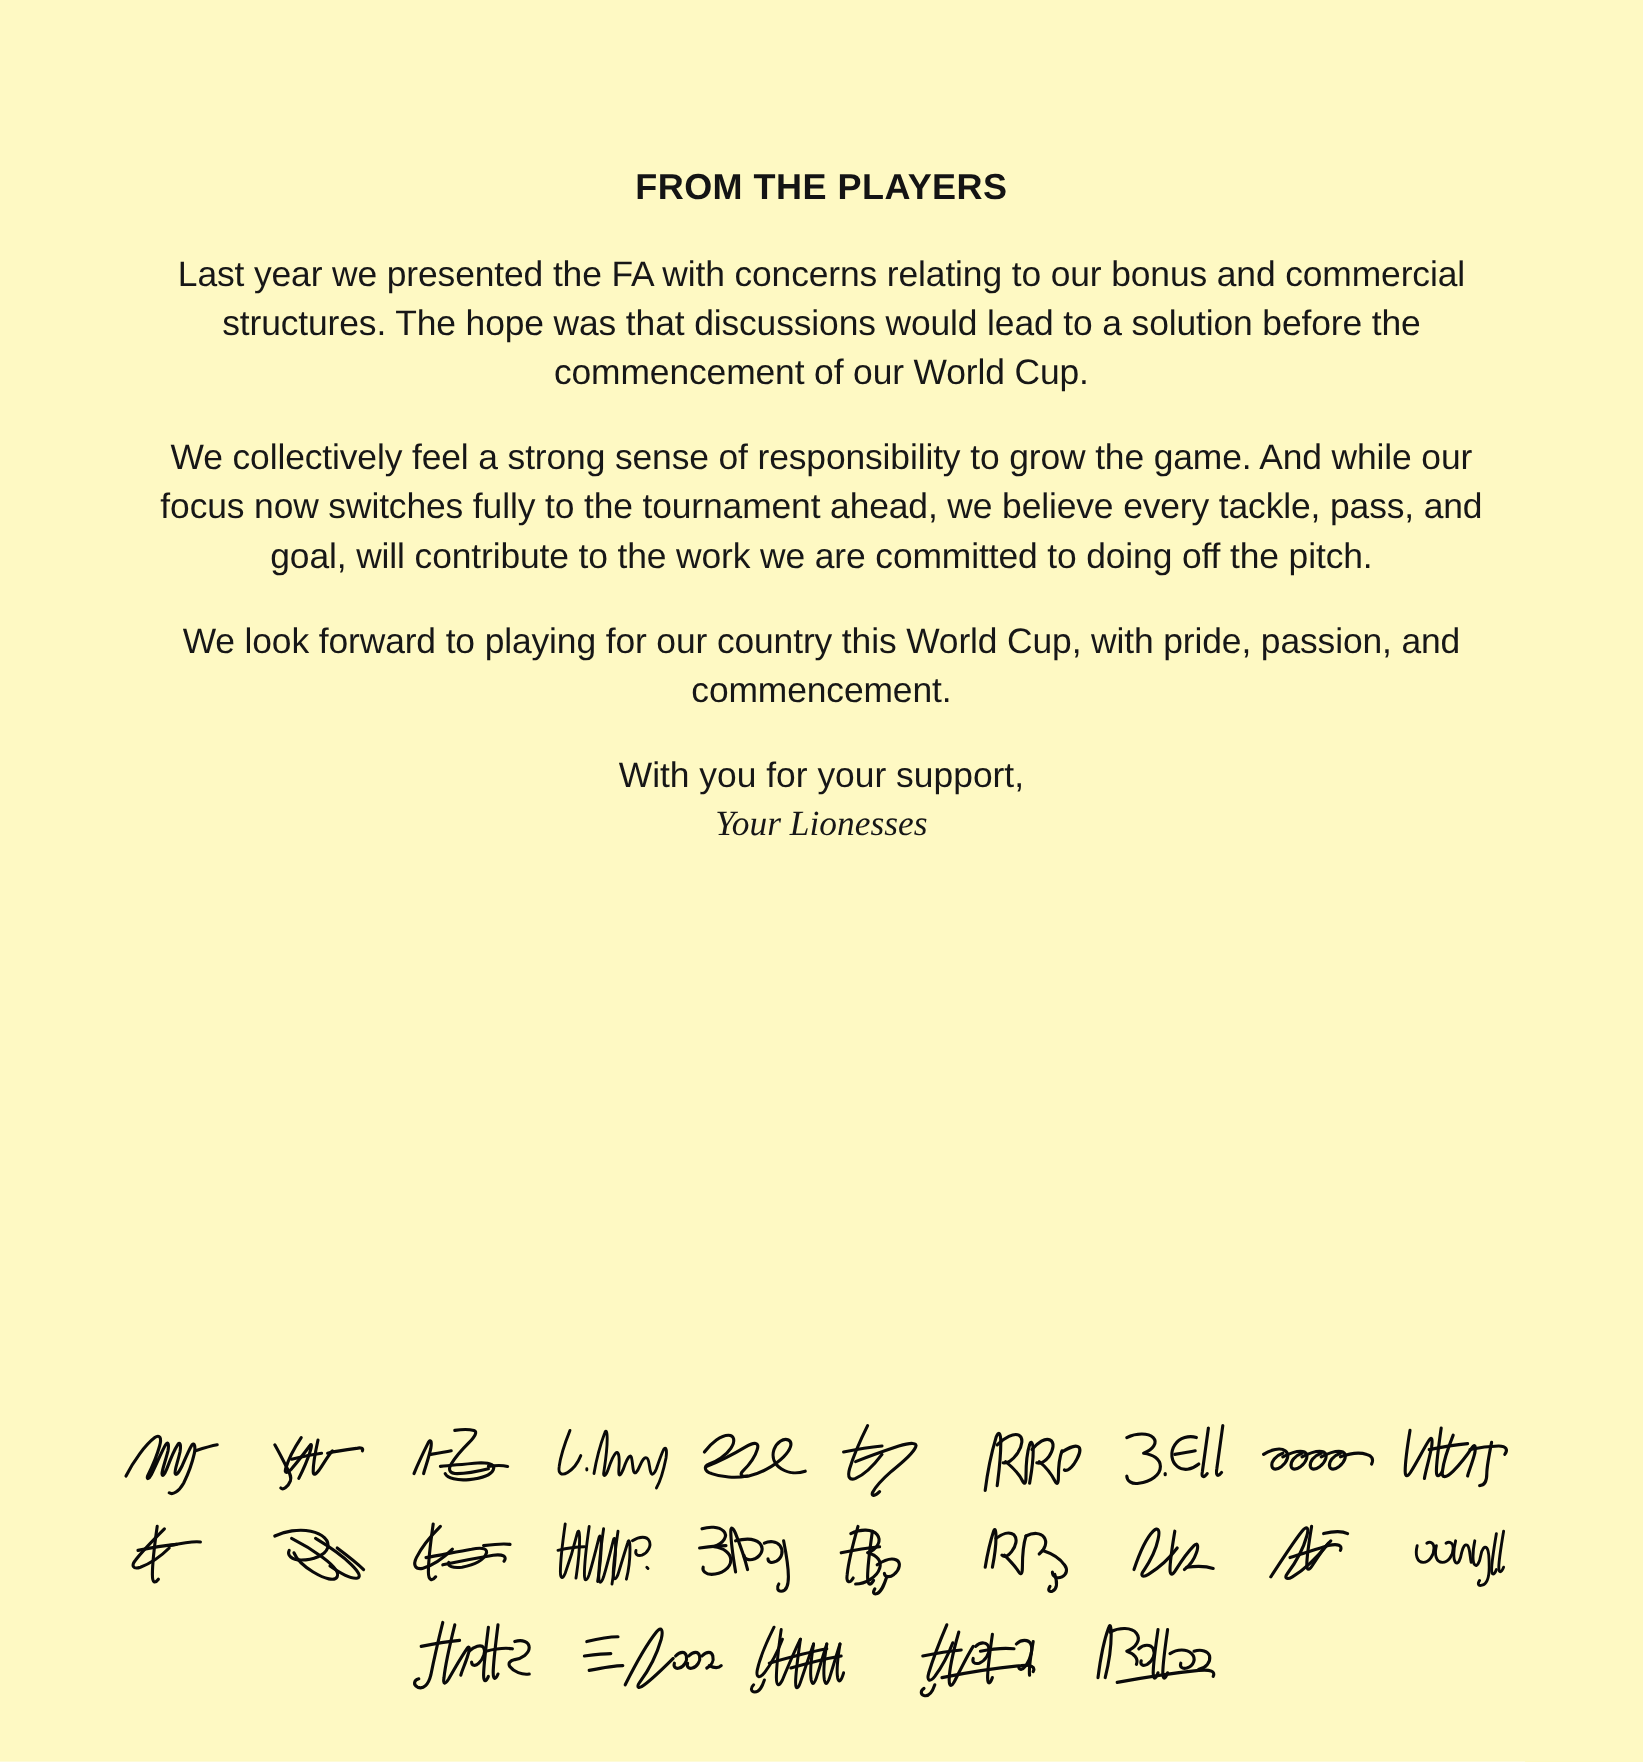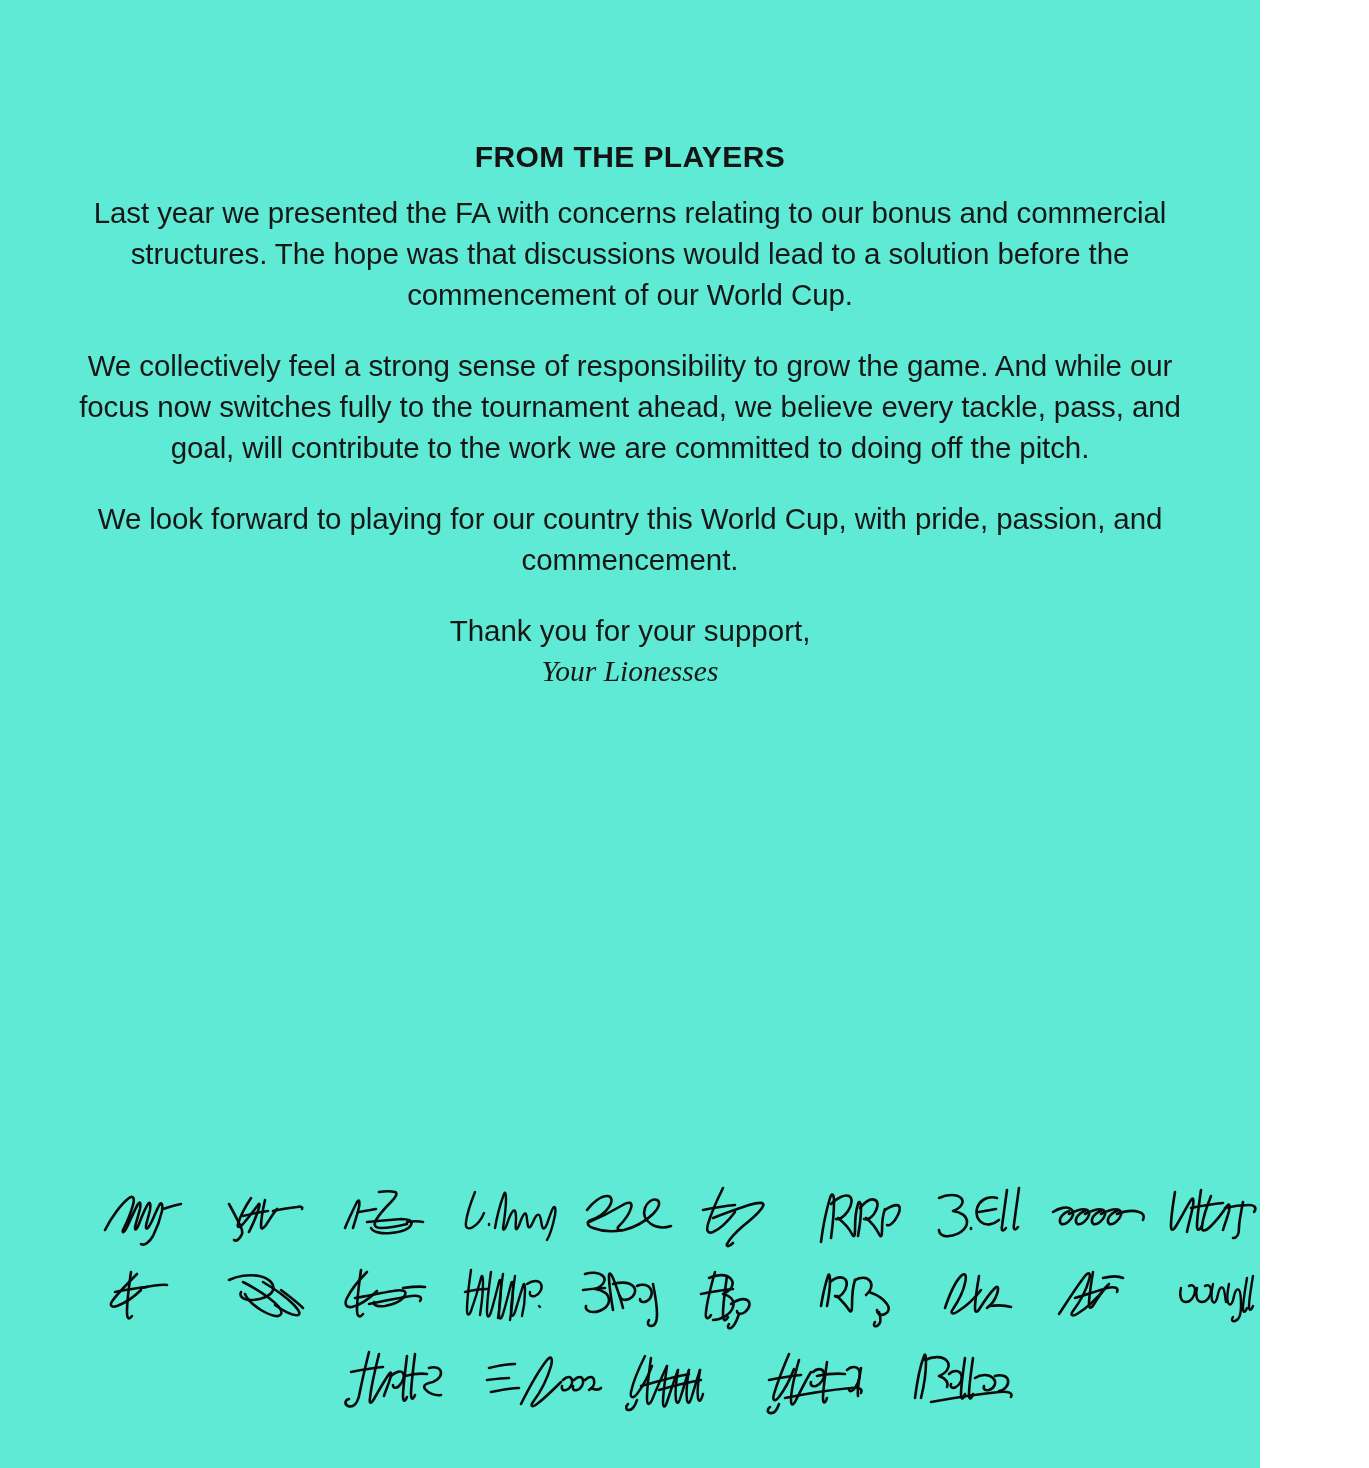--- a/index.html
+++ b/index.html
@@ -10,40 +10,40 @@
   }
   body {
     width: 1369px;
     height: 1468px;
     font-family: "Liberation Sans", sans-serif;
     color: #111111;
     overflow: hidden;
     position: relative;
   }
   .statement {
-    width: 1260px;
+    width: 1369px;
     height: 1468px;
     box-sizing: border-box;
     padding: 0;
-    background: #5eead4;
+    background: #fef9c3;
     position: relative;
   }
   .headline {
     text-align: center;
     font-size: 30px;
     font-weight: bold;
     letter-spacing: 0.4px;
     color: #141414;
     margin: 0;
     padding-top: 140px;
     line-height: 34px;
   }
   .body-block {
     width: 1140px;
-    margin: 0 auto;
+    margin: 16px auto;
     padding-top: 18px;
   }
   .para {
     text-align: center;
     font-size: 29.5px;
     line-height: 41px;
     color: #171717;
     margin: 0 0 30px 0;
     letter-spacing: -0.1px;
   }
@@ -93,21 +93,21 @@
 <div class="statement">
 
   <h1 class="headline">FROM THE PLAYERS</h1>
 
   <div class="body-block">
     <p class="para">Last year we presented the FA with concerns relating to our bonus and commercial structures. The hope was that discussions would lead to a solution before the commencement of our World Cup.</p>
     <p class="para">We collectively feel a strong sense of responsibility to grow the game. And while our focus now switches fully to the tournament ahead, we believe every tackle, pass, and goal, will contribute to the work we are committed to doing off the pitch.</p>
     <p class="para">We look forward to playing for our country this World Cup, with pride, passion, and commencement.</p>
 
     <div class="signoff">
-      <div>Thank you for your support,</div>
+      <div>With you for your support,</div>
       <div class="italic">Your Lionesses</div>
     </div>
   </div>
 
   <div class="signatures">
 
     <div class="sig-row row-1">
 
       <span class="sig">
         <svg viewBox="0 0 118 74">

